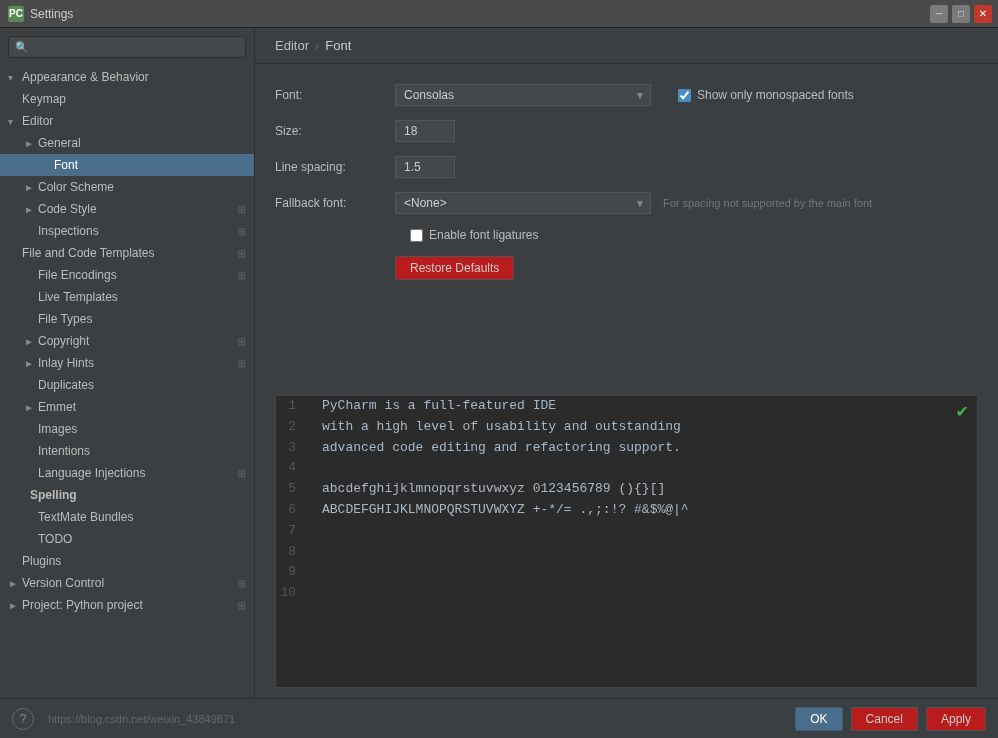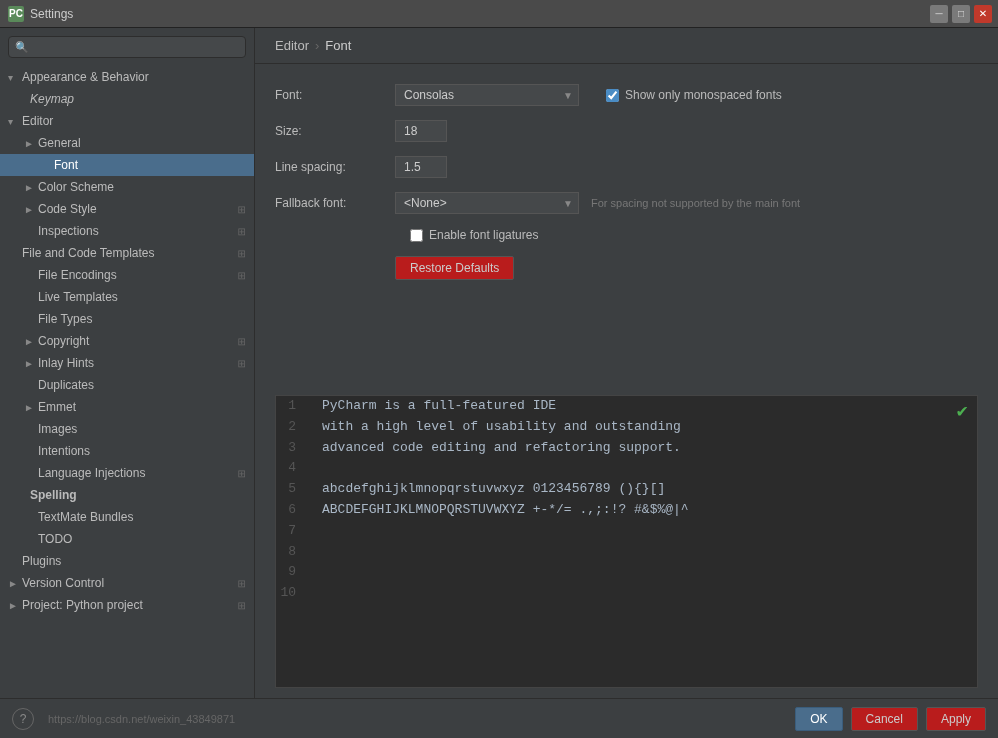--- a/index.html
+++ b/index.html
@@ -173,41 +173,41 @@
     .select-wrapper {
       position: relative;
       display: inline-block;
     }
     .form-select {
       background: #45484a;
       border: 1px solid #555;
       color: #cccccc;
       padding: 3px 24px 3px 8px;
       font-size: 12px;
-      width: 184px;
+      width: 256px;
       appearance: none;
       cursor: pointer;
       outline: none;
     }
     .select-arrow {
       position: absolute;
       right: 6px;
       top: 50%;
       transform: translateY(-50%);
       color: #888;
       font-size: 10px;
       pointer-events: none;
     }
     .form-input {
       background: #45484a;
       border: 1px solid #555;
       color: #cccccc;
       padding: 3px 8px;
       font-size: 12px;
-      width: 52px;
+      width: 60px;
       outline: none;
     }
 
     .checkbox-row {
       display: flex;
       align-items: flex-end;
       gap: 6px;
       padding-left: 15px;
     }
     .checkbox-row input[type="checkbox"] {
@@ -338,21 +338,21 @@
       <div class="search-box">
         <span class="search-box-icon">🔍</span>
         <input type="text" placeholder="" style="">
       </div>
 
       <div id="nav-list">
           <div class="nav-item" style="padding-left: 8px;">
             <span class="arrow">▾</span>
             <span>Appearance &amp; Behavior</span>
           </div>
-          <div class="nav-item" style="padding-left: 16px; font-style: italic;">
+          <div class="nav-item" style="padding-left: 8px;">
             <span class="arrow"> </span>
             <span>Keymap</span>
           </div>
           <div class="nav-item" style="padding-left: 8px;">
             <span class="arrow">▾</span>
             <span>Editor</span>
           </div>
           <div class="nav-item" style="padding-left: 24px;">
             <span class="arrow">►</span>
             <span>General</span>

